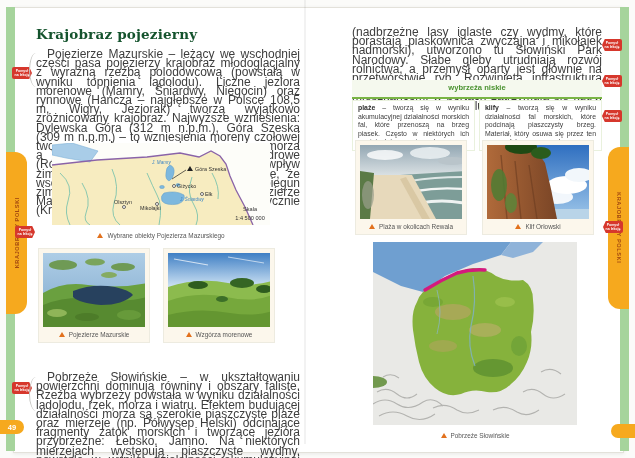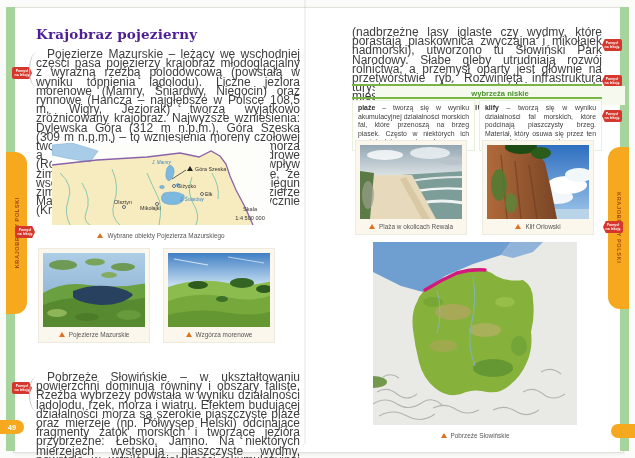--- a/index.html
+++ b/index.html
@@ -23,21 +23,21 @@
   .pagenum.left{left:0;top:420px;border-radius:0 8px 8px 0;}
   .pagenum.right{left:611px;top:424px;border-radius:8px 0 0 8px;padding-left:18px;}
   
   .rbadge{position:absolute;width:20px;height:12px;background:#d6372c;color:#fff;
           display:flex;flex-direction:column;align-items:center;justify-content:center;
           font-size:3.5px;line-height:4px;font-weight:bold;text-align:center;}
   .rbadge.pt-r{clip-path:polygon(0 0,86% 0,100% 50%,86% 100%,0 100%);border-radius:2px;}
   .rbadge.pt-l{clip-path:polygon(14% 0,100% 0,100% 100%,14% 100%,0 50%);border-radius:2px;}
   
   .h-section{position:absolute;font-family:"DejaVu Serif",serif;font-weight:bold;
-             font-size:13.5px;color:#4c1d95;letter-spacing:.2px;}
+             font-size:13.5px;color:#14532d;letter-spacing:.2px;}
   .para{position:absolute;font-size:12px;line-height:9.2px;text-align:justify;color:#3d3d3d;}
   .para.indent{text-indent:11px;}
   .bracket{position:absolute;width:6px;height:34px;border-left:1.4px solid #c4c4c0;
            border-radius:100% 0 0 100%/50% 0 0 50%;}
   
   .caption{position:absolute;font-size:6.4px;color:#565656;display:flex;align-items:center;gap:4px;justify-content:center;}
   .tri{width:0;height:0;border-left:3.2px solid transparent;border-right:3.2px solid transparent;
        border-bottom:5px solid #e2711d;display:inline-block;flex:0 0 auto;}
   
   .card{position:absolute;background:#fcf7ec;border:1px solid #edebe0;box-sizing:border-box;padding:4px;}
@@ -218,21 +218,21 @@
     </div>
   </div>
 
 
   <div class="bracket" style="left:29px;top:377px;"></div>
   <div class="para indent" style="left:36px;top:373px;width:264px;height:66px;">Pobrzeże Słowińskie – w ukształtowaniu powierzchni dominują równiny i obszary faliste. Rzeźba wybrzeży powstała w wyniku działalności lądolodu, rzek, morza i wiatru. Efektem budującej działalności morza są szerokie piaszczyste plaże oraz mierzeje (np. Półwysep Helski) odcinające fragmenty zatok morskich i tworzące jeziora przybrzeżne: Łebsko, Jamno. Na niektórych mierzejach występują piaszczyste wydmy, powstałe w wyniku działalności akumulacyjnej wiatru. Ponieważ wiatr przenosi ziarenka piasku, wydmy przesuwają się (wydmy w okolicach jeziora Łebsko). Aby chronić ten unikatowy krajobraz</div>
 
   <div class="para" style="left:352px;top:28px;width:250px;height:58px;">(nadbrzeżne lasy iglaste czy wydmy, które porastają piaskownica zwyczajna i mikołajek nadmorski), utworzono tu Słowiński Park Narodowy. Słabe gleby utrudniają rozwój rolnictwa, a przemysł oparty jest głównie na przetwórstwie ryb. Rozwinięta infrastruktura turystyczna daje zatrudnienie wielu mieszkańcom, w portach zatrzymują się kutry, a bezpieczeństwo żeglugi poprawiają latarnie morskie.</div>
 
   <div class="tblrule" style="left:352px;top:84px;width:250px;"></div>
-  <div class="tblhead" style="left:352px;top:86px;width:250px;height:19px;margin-left:23px;">
+  <div class="tblhead" style="left:352px;top:80px;width:250px;height:19px;">
     <div>wybrzeża niskie</div>
   </div>
   <div class="tblrule" style="left:352px;top:97px;width:250px;"></div>
   <div class="tblcells" style="left:352px;top:100px;width:250px;">
     <div class="cell"><b>plaże</b><span> – tworzą się w wyniku akumulacyjnej działalności morskich fal, które przenoszą na brzeg piasek. Często w niektórych ich częściach tworzą się wydmy.</span></div>
     <div class="cell"><b>klify</b><span> – tworzą się w wyniku działalności fal morskich, które podcinają piaszczysty brzeg. Materiał, który osuwa się przez ten proces, fale przenoszą do morza.</span></div>
   </div>
 
   <div class="card" style="left:355px;top:140px;width:112px;height:95px;">
     <div class="ph">

